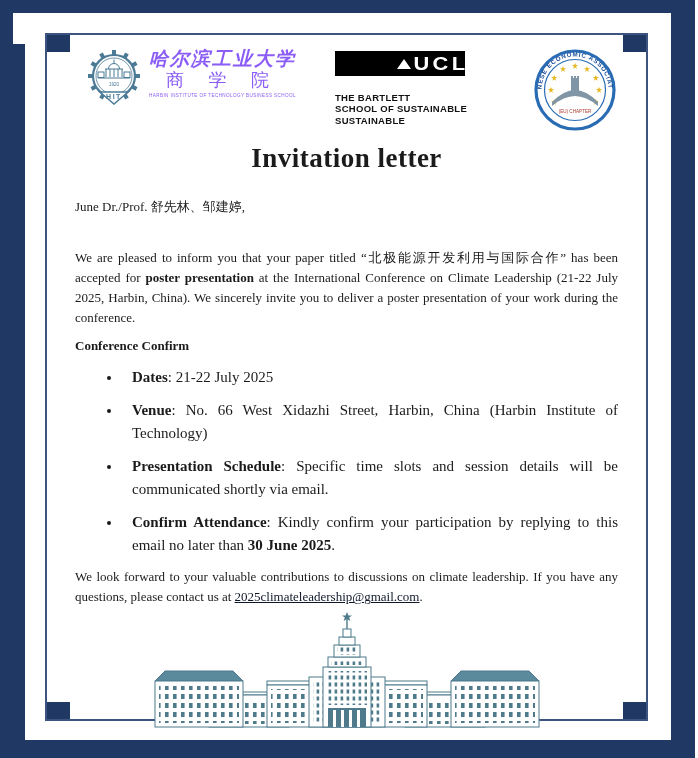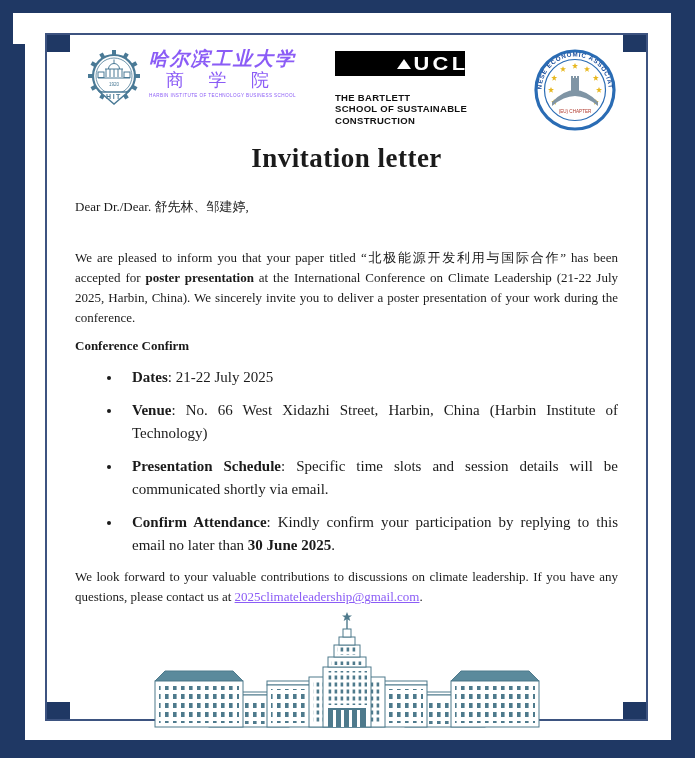--- a/index.html
+++ b/index.html
@@ -43,21 +43,21 @@
   
   .title{text-align:center;font-size:27px;font-weight:bold;margin-top:12px;
          letter-spacing:.5px;}
   .salutation{margin-top:24px;font-size:13px;}
   .para{margin-top:32px;font-size:13px;line-height:1.55;text-align:justify;}
   .details-heading{margin-top:9px;font-size:13px;font-weight:bold;}
   ul.bullets{margin:12px 0 0 0;padding-left:47px;font-size:15px;line-height:1.5;}
   ul.bullets li{margin-bottom:11px;padding-left:10px;text-align:justify;}
   ul.bullets li.gap{margin-top:8px;}
   .closing{margin-top:2px;font-size:13px;line-height:1.55;text-align:justify;}
-  .email-link{color:#8b5cf6;text-decoration:underline;}
+  .email-link{color:#0f172a;text-decoration:underline;}
   .signoff{margin-top:26px;font-size:13px;line-height:1.45;}
   
   .building{position:absolute;left:50%;bottom:0;transform:translateX(-50%);}
 </style>
 </head>
 <body>
 
 <div class="canvas">
 
   <div class="fr frame-top"></div>
@@ -119,21 +119,21 @@
         </div>
 
         <div class="ucl-logo">
           <div class="ucl-banner">
             <span class="ucl-tri"></span>
             <span class="ucl-word">UCL</span>
           </div>
           <div class="ucl-lines">
             <div>THE BARTLETT</div>
             <div>SCHOOL OF SUSTAINABLE</div>
-            <div>CONSTRUCTION</div>
+            <div>SUSTAINABLE</div>
           </div>
         </div>
 
         <svg width="82" height="82" viewBox="0 0 82 82">
           <defs>
             <path id="ceaArc" d="M 7.5,41 A 33.5,33.5 0 0 1 74.5,41" fill="none"></path>
             <path id="ceaStar" d="M0,-3 L0.9,-0.9 3,-0.9 1.2,0.5 1.9,2.8 0,1.4 -1.9,2.8 -1.2,0.5 -3,-0.9 -0.9,-0.9 Z"></path>
           </defs>
           <circle cx="41" cy="41" r="39" fill="#ffffff" stroke="#2a6cb4" stroke-width="3.2"></circle>
           <circle cx="41" cy="41" r="30.5" fill="#ffffff" stroke="#2a6cb4" stroke-width="1.2"></circle>
@@ -157,21 +157,21 @@
             <rect x="37" y="27" width="2" height="2.5" fill="#8095a5"></rect>
             <rect x="40" y="27" width="2" height="2.5" fill="#8095a5"></rect>
             <rect x="43" y="27" width="2" height="2.5" fill="#8095a5"></rect>
           </g>
           <text x="41" y="63.5" font-size="4.6" text-anchor="middle" fill="#b03a2e" font-family="Liberation Sans, sans-serif">(EU) CHAPTER</text>
         </svg>
       </div>
 
       <div class="title">Invitation letter</div>
 
-      <div class="salutation">Dear Dr./Dear. 舒先林、邹建婷,</div>
+      <div class="salutation">June Dr./Prof. 舒先林、邹建婷,</div>
 
       <div class="para"><span>We are pleased to inform you that your paper titled “北极能源开发利用与国际合作” has been accepted for </span><b>poster presentation</b><span> at the International Conference on Climate Leadership (21-22 July 2025, Harbin, China). We sincerely invite you to deliver a poster presentation of your work during the conference.</span></div>
 
       <div class="details-heading">Conference Confirm</div>
 
       <ul class="bullets">
         <li><b>Dates</b><span>: 21-22 July 2025</span></li>
         <li><b>Venue</b><span>: No. 66 West Xidazhi Street, Harbin, China (Harbin Institute of Technology)</span></li>
         <li><b>Presentation Schedule</b><span>: Specific time slots and session details will be communicated shortly via email.</span></li>
         <li class="gap"><b>Confirm Attendance</b><span>: Kindly confirm your participation by replying to this email no later than </span><b>30 June 2025</b><span>.</span></li>

